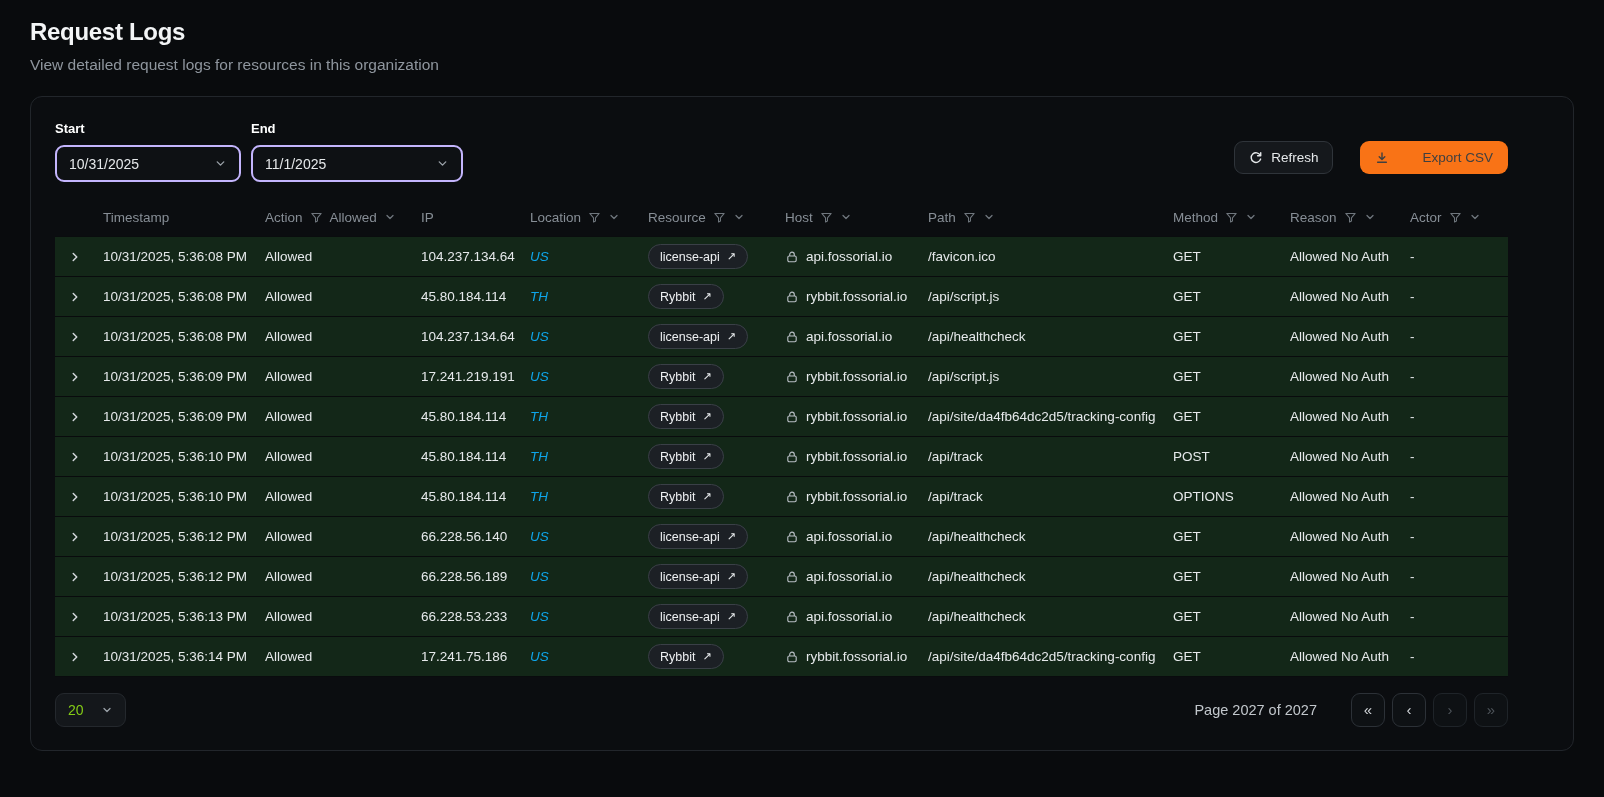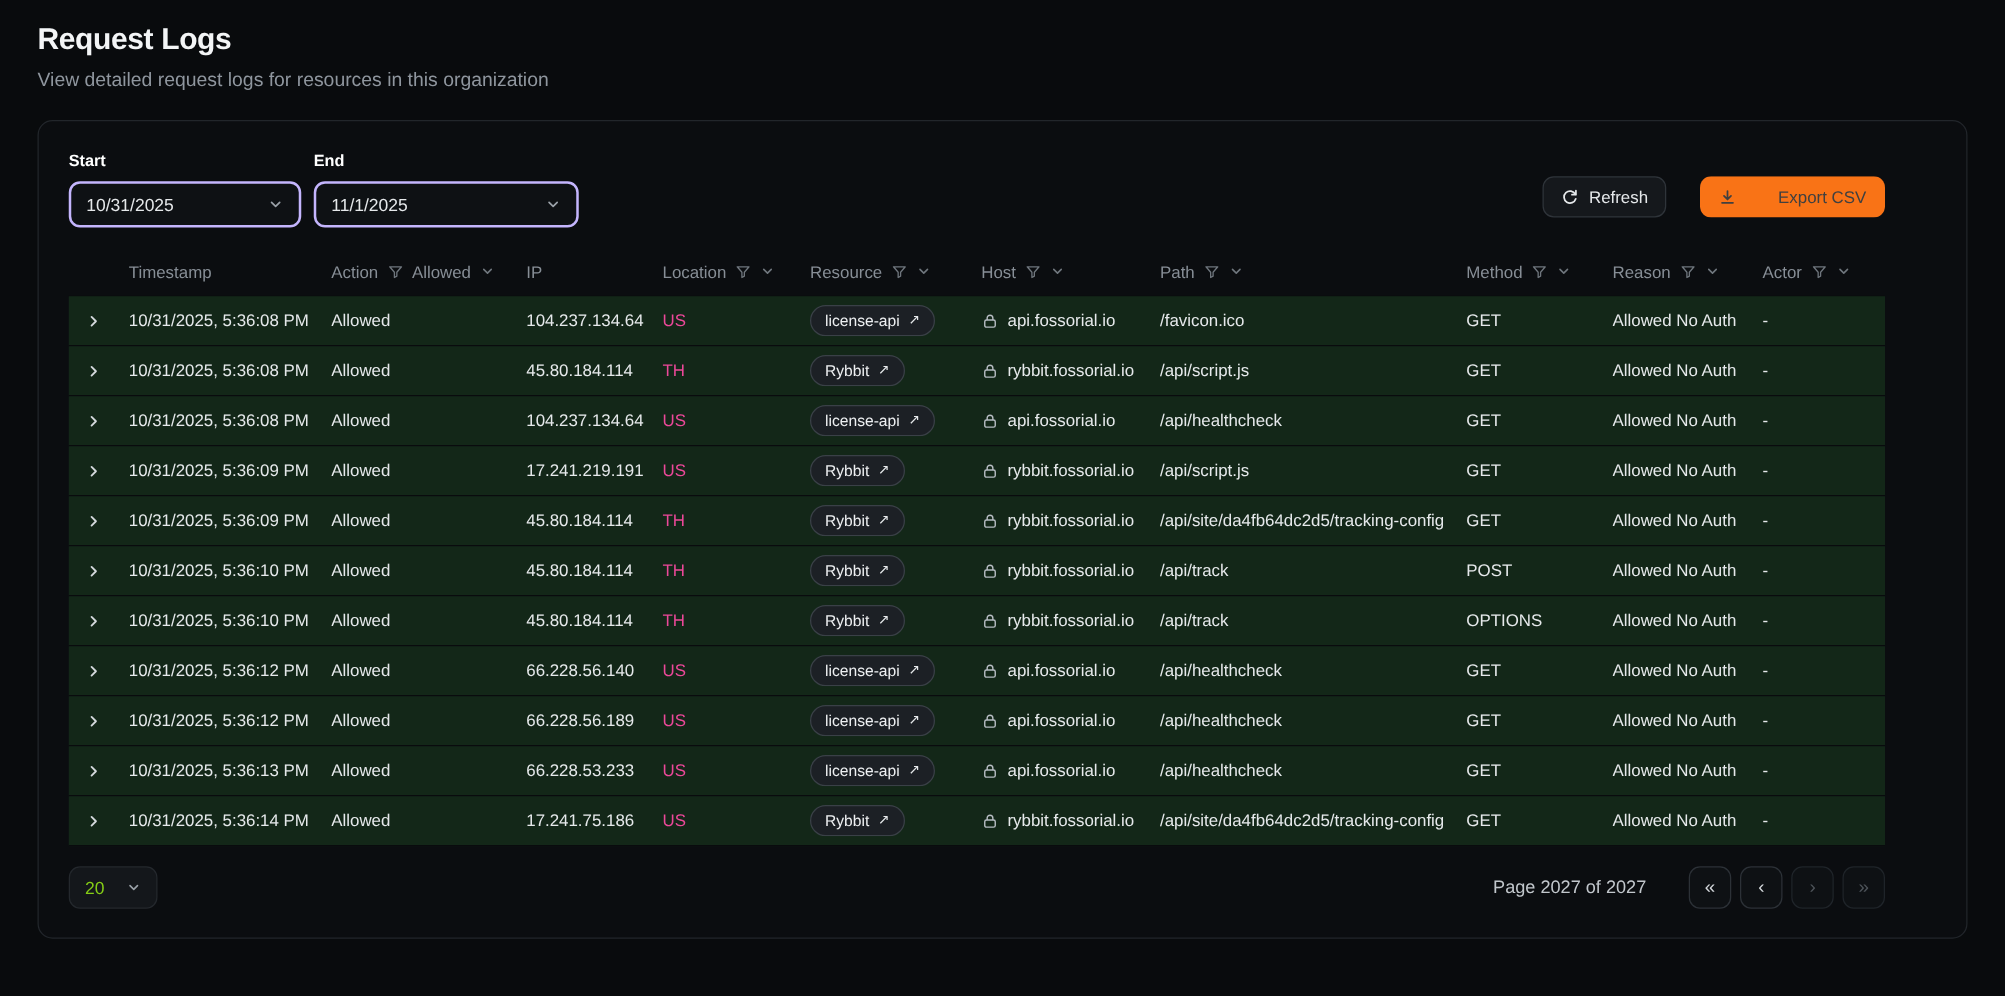--- a/index.html
+++ b/index.html
@@ -61,21 +61,21 @@
     font-size:13.5px; color:#878e96; padding-right:8px; white-space:nowrap;
   }
   .th .hicon { color:#6f767d; display:flex; cursor:pointer; }
   .filter-val { color:#878e96; }
   .tbody { border-top:1px solid #0a0c0e; }
   .tr {
     height:40px; background:#132718;
     border-bottom:1px solid #090b0d;
   }
   .td { font-size:13.5px; color:#e6e9eb; white-space:nowrap; overflow:hidden; padding-right:8px; display:flex; align-items:center; gap:7px; }
-  .td.dim { color:#ec4899; }
+  .td.dim { color:#0ea5e9;font-style:italic; }
   .col-expand { display:flex; justify-content:center; }
   .expand-btn { background:none; border:none; color:#d4d8dc; cursor:pointer; display:flex; padding:4px; }
   .pill {
     display:inline-flex; align-items:center; gap:7px;
     background:#1c2025; border:1px solid #3a4047; border-radius:999px;
     padding:4.5px 11px; font-size:12.5px; color:#eef0f2; cursor:pointer;
   }
   .pill .ext { font-size:11px; color:#e7eaec; line-height:1; }
   .lock { color:#b7bdc3; display:flex; flex:0 0 auto; }
 

